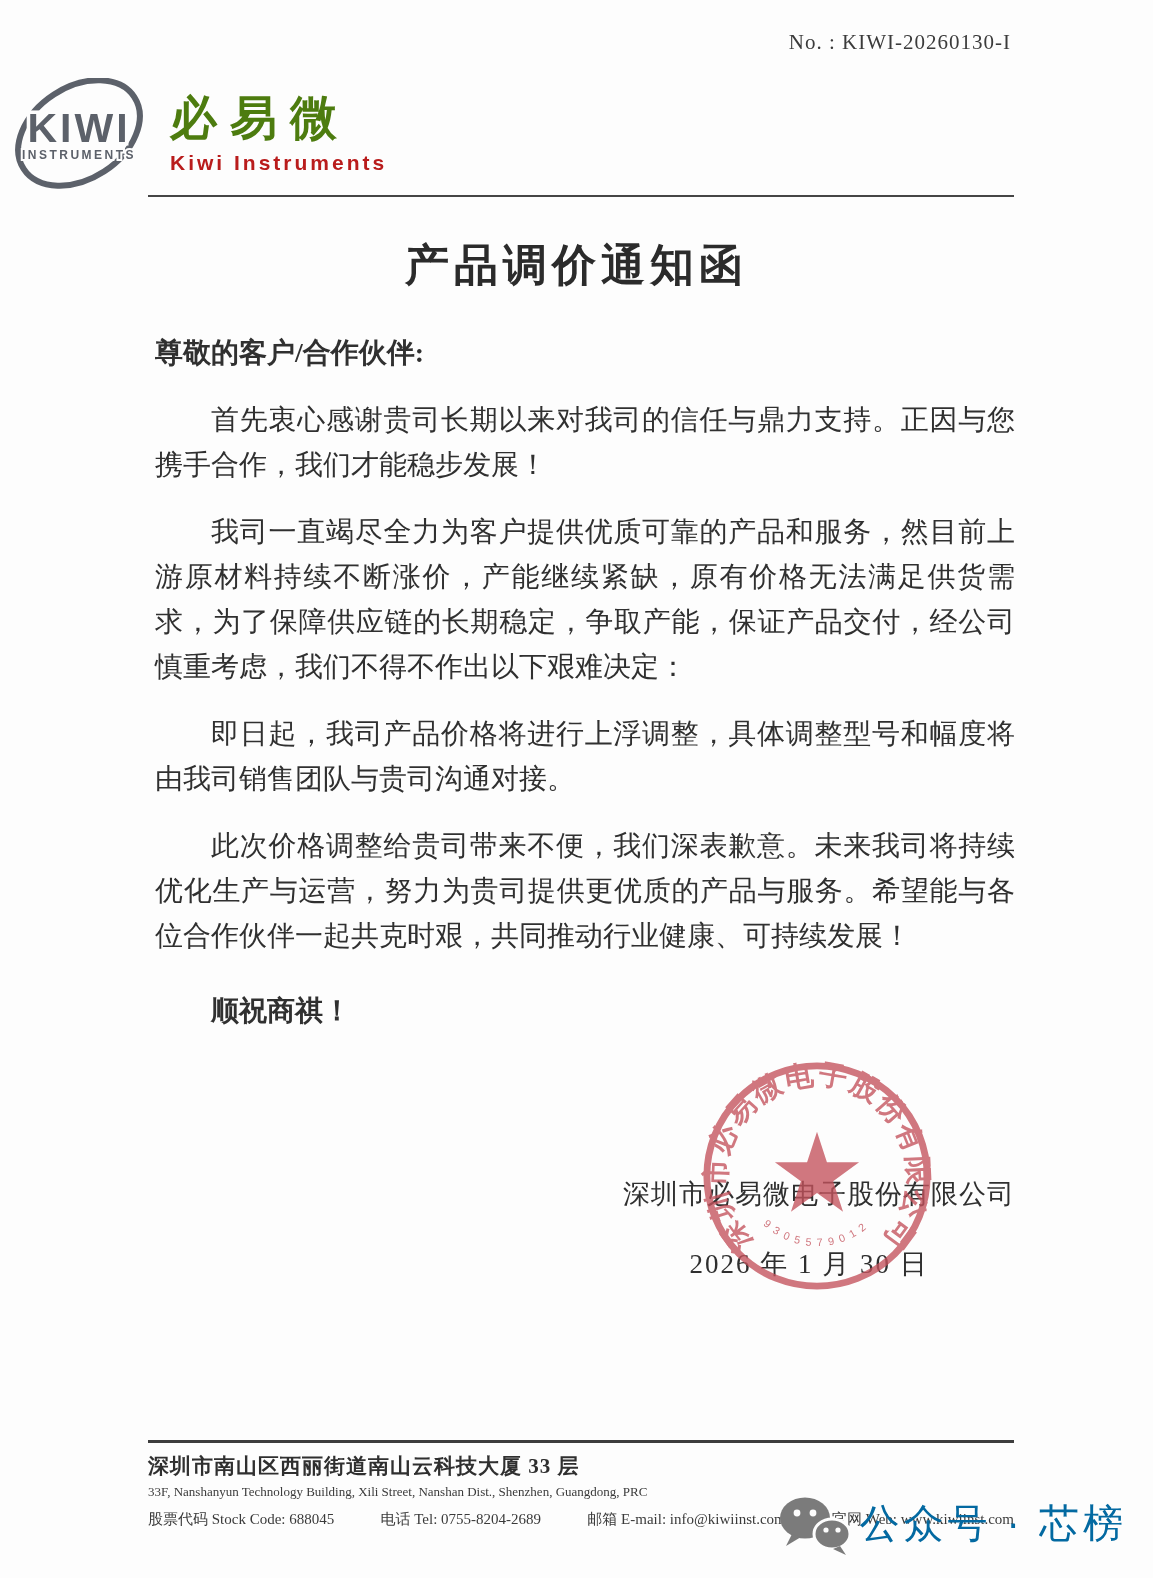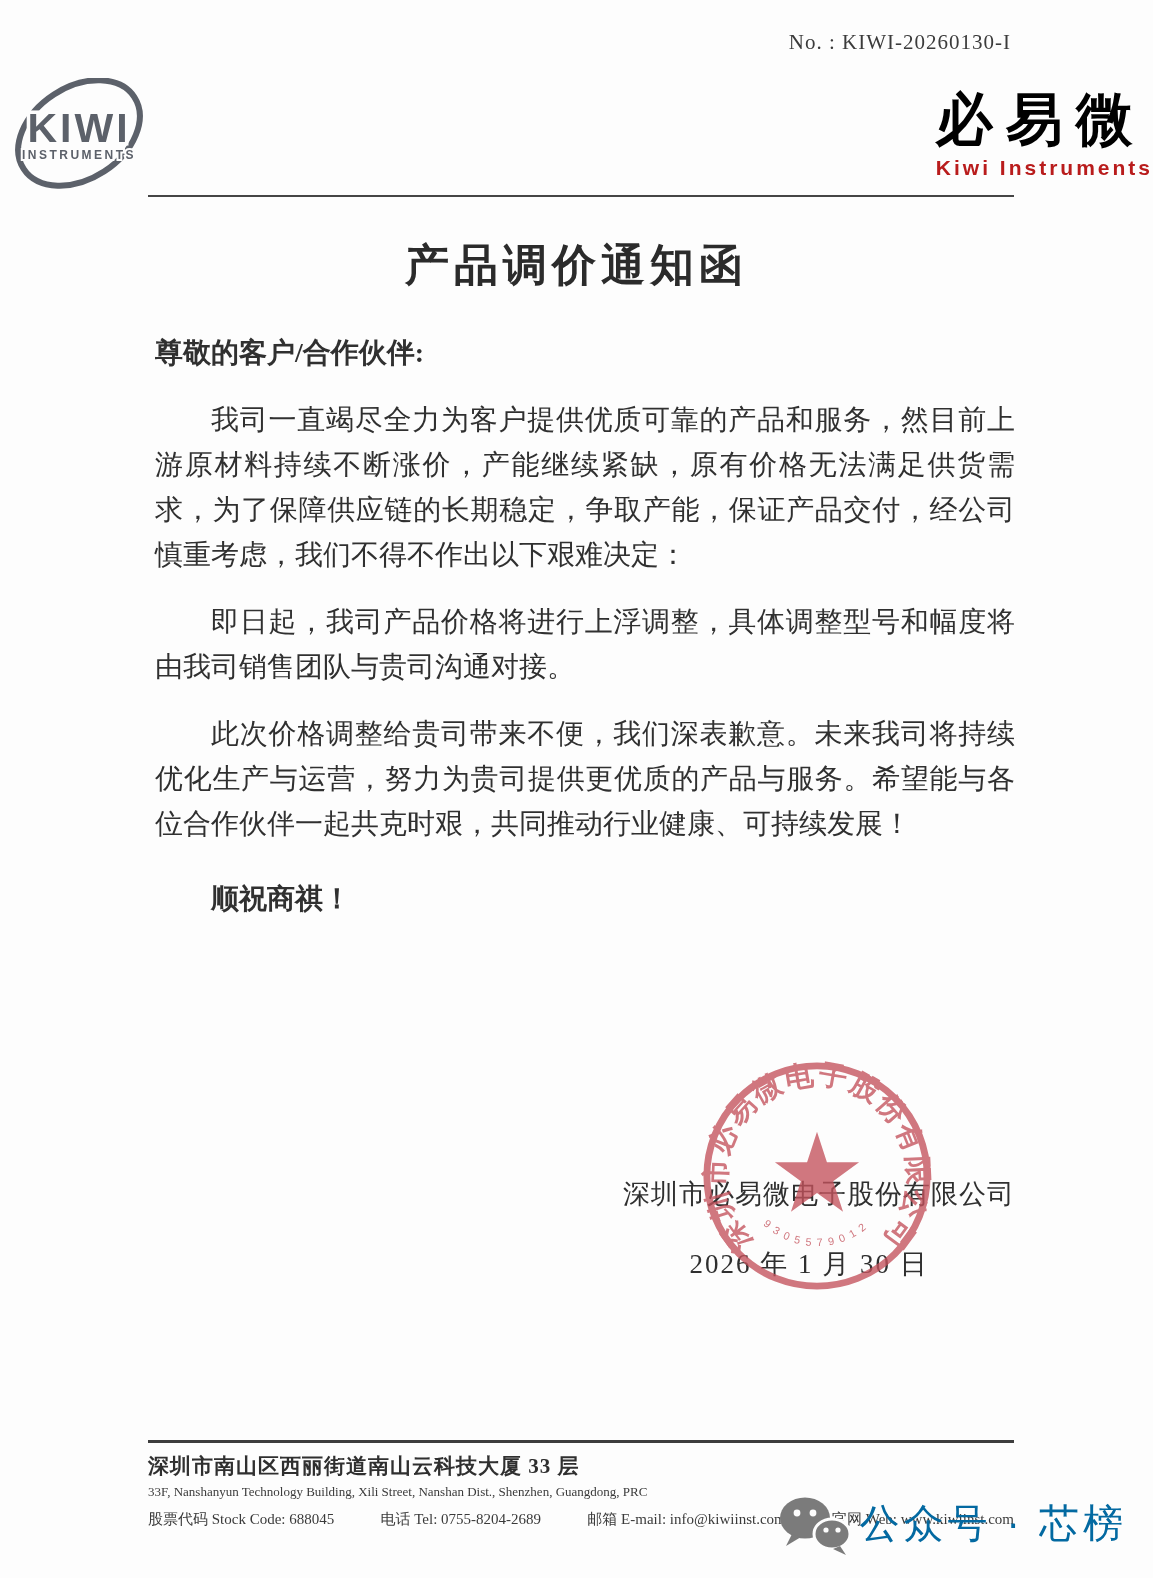--- a/index.html
+++ b/index.html
@@ -11,27 +11,27 @@
   }
   .page {
     position:absolute; inset:0; background:#fdfdfd;
   }
   .doc-number {
     position:absolute; top:30px; right:142px;
     font-size:21px; letter-spacing:1px; color:#3b3b3b;
   }
   .logo-row {
     position:absolute; top:78px; left:0; width:100%;
-    display:flex; justify-content:space-between; align-items:center; gap:12px;
+    display:flex; justify-content:flex-start; align-items:center; gap:12px;
   }
   .logo-mark { width:158px; height:112px; }
   .logo-names { display:flex; flex-direction:column; align-items:flex-start; }
   .logo-cn {
-    font-family:Liberation Sans, sans-serif;
-    font-weight:bold; font-size:57px; letter-spacing:13px; color:#000000; line-height:1.1;
+    font-family:Liberation Serif, serif;
+    font-weight:bold; font-size:47px; letter-spacing:13px; color:#4d7c0f; line-height:1.1;
   }
   .logo-en {
     font-family:"Liberation Sans","DejaVu Sans",sans-serif;
     font-weight:bold; font-size:21px; letter-spacing:3px; color:#b91c1c; margin-top:6px;
   }
   .logo-rule {
     position:absolute; top:195px; left:148px; width:866px;
     border-top:2px solid #454545;
   }
   .letter-title {
@@ -101,20 +101,21 @@
       <div class="logo-en">Kiwi Instruments</div>
     </div>
   </div>
 
   <div class="logo-rule"></div>
 
   <div class="letter-title">产品调价通知函</div>
 
   <div class="letter-body">
     <p class="salutation">尊敬的客户/合作伙伴:</p>
+    <p class="para">首先衷心感谢贵司长期以来对我司的信任与鼎力支持。正因与您携手合作，我们才能稳步发展！</p>
     <p class="para">我司一直竭尽全力为客户提供优质可靠的产品和服务，然目前上游原材料持续不断涨价，产能继续紧缺，原有价格无法满足供货需求，为了保障供应链的长期稳定，争取产能，保证产品交付，经公司慎重考虑，我们不得不作出以下艰难决定：</p>
     <p class="para">即日起，我司产品价格将进行上浮调整，具体调整型号和幅度将由我司销售团队与贵司沟通对接。</p>
     <p class="para">此次价格调整给贵司带来不便，我们深表歉意。未来我司将持续优化生产与运营，努力为贵司提供更优质的产品与服务。希望能与各位合作伙伴一起共克时艰，共同推动行业健康、可持续发展！</p>
     <p class="closing">顺祝商祺！</p>
   </div>
 
   <div class="signature">
     <div class="company">深圳市必易微电子股份有限公司</div>
     <div class="date">2026 年 1 月 30 日</div>
   </div>

